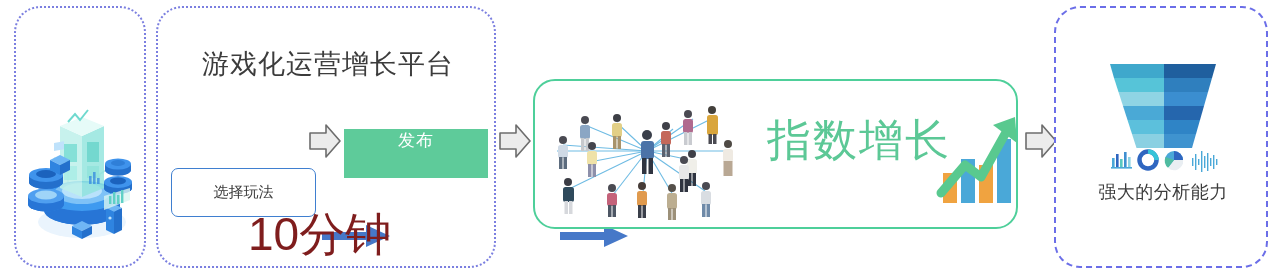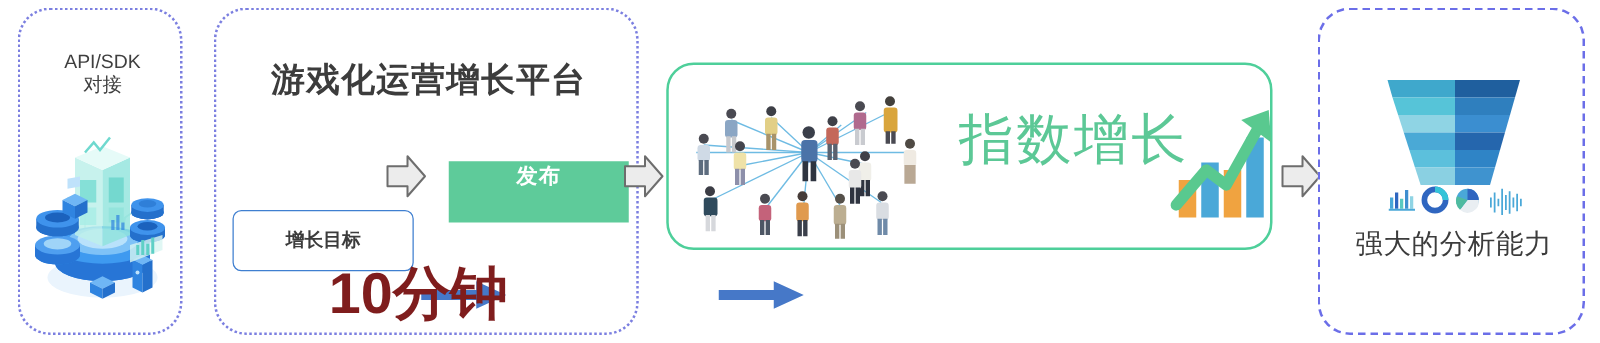--- a/index.html
+++ b/index.html
@@ -11,45 +11,45 @@
   }
   #stage{position:relative;width:1280px;height:274px;}
 
   
   .panel{position:absolute;box-sizing:border-box;background:#fff;}
   #panel-api{
     left:14px;top:6px;width:132px;height:262px;
     border:2px dotted #7b7fe0;border-radius:26px;
   }
   #panel-platform{
-    left:171px;top:6px;width:340px;height:262px;
-    border:2px dotted #7b7fe0;border-radius:26px;font-weight:bold;
+    left:156px;top:6px;width:340px;height:262px;
+    border:2px dotted #7b7fe0;border-radius:26px;
   }
   #panel-growth{
-    left:533px;top:50px;width:485px;height:150px;
+    left:533px;top:79px;width:485px;height:150px;
     border:2px solid #4ecf9a;border-radius:22px;padding-left:20px;
   }
   #panel-analytics{
     left:1054px;top:6px;width:214px;height:262px;
     border:2px dashed #6b6ee8;border-radius:26px;
   }
 
   
   .api-title{
     position:absolute;left:0;top:32px;width:132px;
     text-align:center;color:#3f3f3f;font-size:15.5px;line-height:19px;
     white-space:pre-line;
   }
   .platform-title{
     position:absolute;left:0;top:38px;width:340px;text-align:center;
     color:#3c3c3c;font-size:27px;letter-spacing:1px;
   }
   .analytics-caption{
     position:absolute;left:0;top:172px;width:214px;text-align:center;
-    color:#3c3c3c;font-size:22px;letter-spacing:.5px;
+    color:#3c3c3c;font-size:18px;letter-spacing:.5px;
   }
   .exp-growth{
     position:absolute;left:232px;top:30px;
     color:#5cc896;font-size:44px;letter-spacing:2px;font-weight:400;
   }
   .ten-min{
     position:absolute;left:90px;top:196px;
     color:#7f1d1d;font-size:46px;letter-spacing:0px;
   }
 
@@ -88,22 +88,20 @@
   #illus-chart{left:406px;top:28px;}
   #illus-funnel{left:50px;top:52px;}
   svg{display:block;overflow:visible;}
 </style>
 </head>
 <body>
 
 <div id="stage">
 
   <div class="panel" id="panel-api">
-    <div class="api-title">API/SDK
-对接</div>
 
     <div class="illus" id="illus-api">
       <svg width="112" height="150" viewBox="0 0 112 150">
 
         <g stroke="#bfe9e4" stroke-width="1.6" fill="none">
           <path d="M28 58 L42 66 L42 96"></path>
           <path d="M20 106 L40 98 L56 106"></path>
           <path d="M56 112 L60 126 L78 120"></path>
           <path d="M86 66 L74 74 L70 96"></path>
           <path d="M62 120 L72 126 L88 112"></path>
@@ -175,21 +173,21 @@
         </g>
       </svg>
     </div>
   </div>
 
   <div class="panel" id="panel-platform">
     <div class="platform-title">游戏化运营增长平台</div>
 
 
     <div class="step-box" id="step-play">
-      <span>增长目标</span>
+      <span>选择玩法</span>
     </div>
 
     <div class="publish-btn">
       <span>发布</span>
     </div>
 
     <div class="bluearrow" id="bluearrow-left">
       <svg width="68" height="26" viewBox="0 0 68 26">
         <path d="M0 9 L44 9 L44 2 L68 13 L44 24 L44 17 L0 17 Z" fill="#4678c8"></path>
       </svg>

